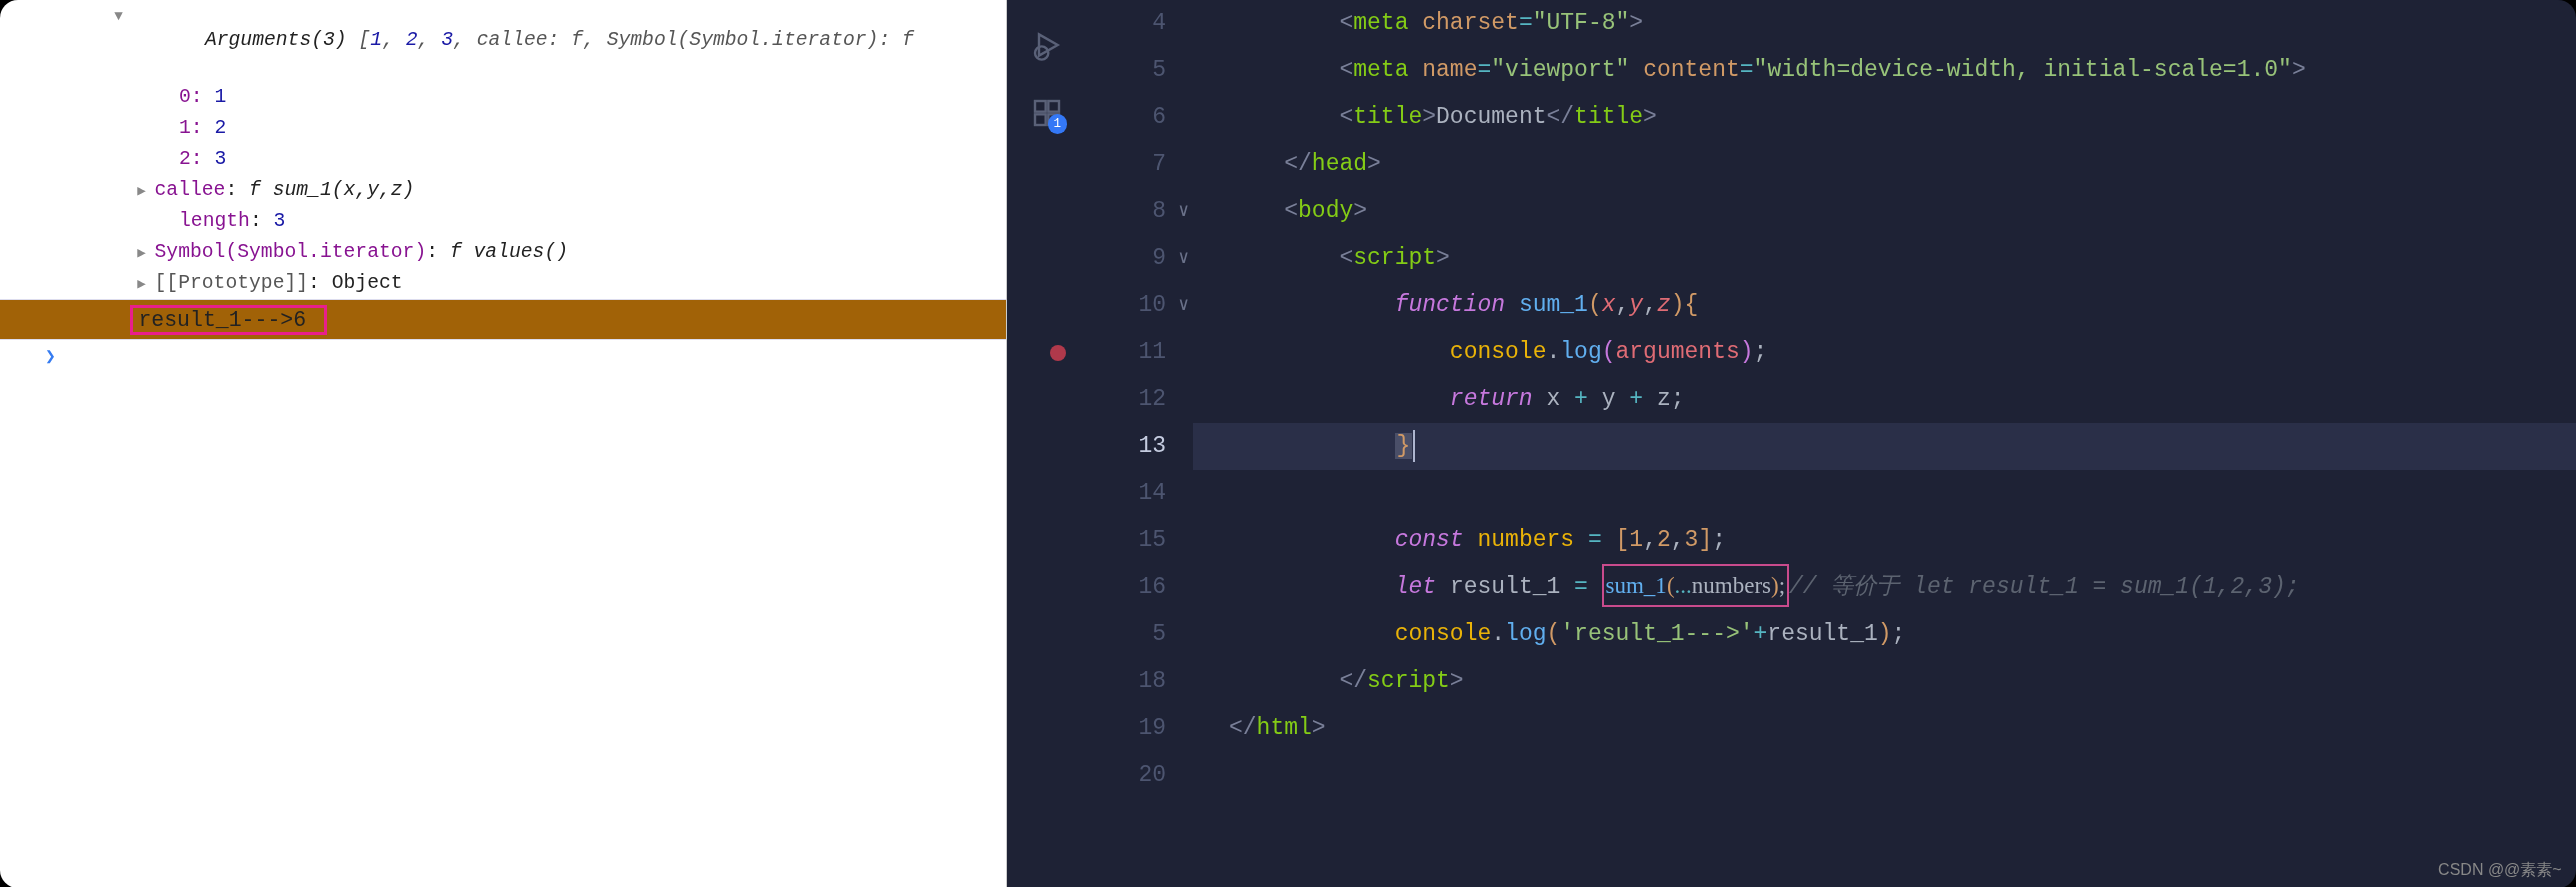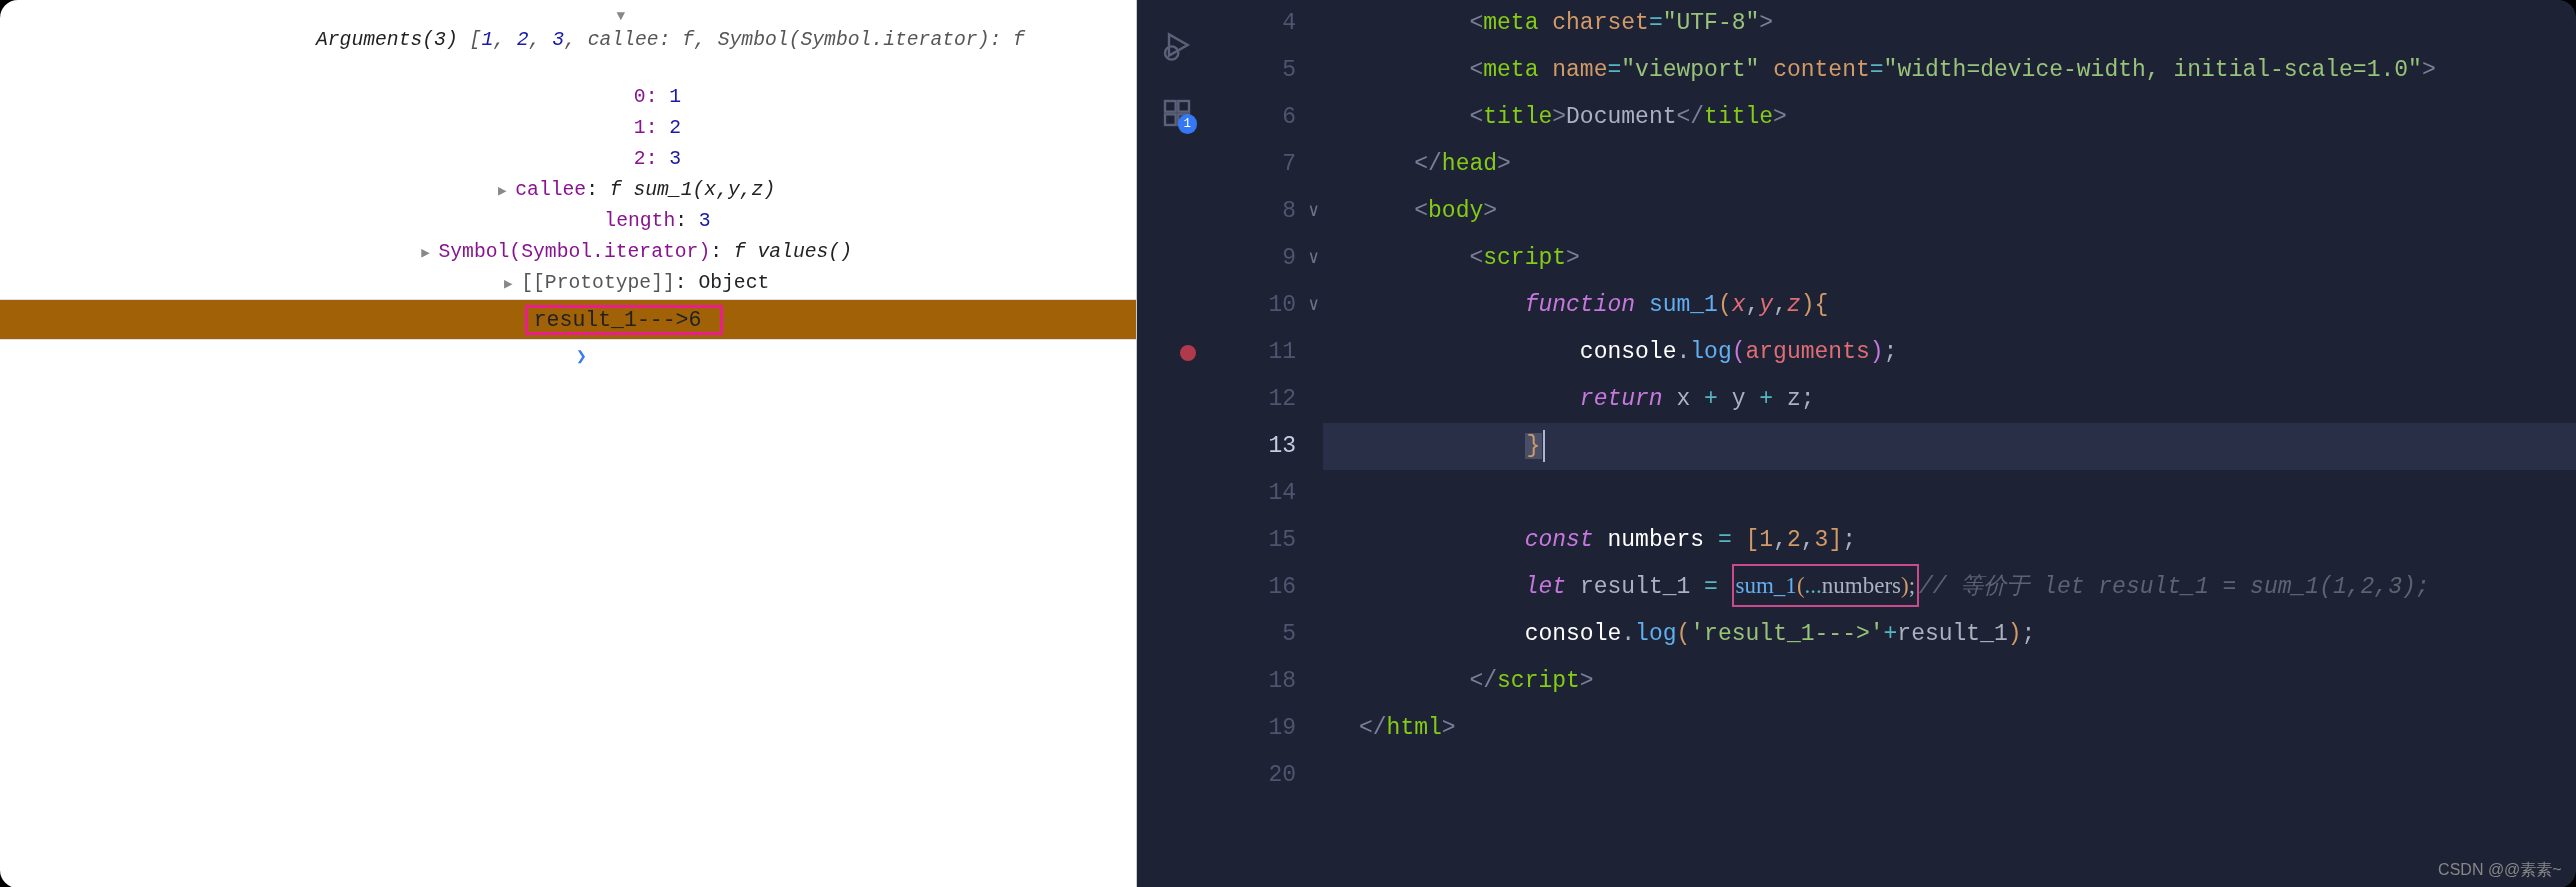--- a/index.html
+++ b/index.html
@@ -15,26 +15,25 @@
     .container {
       display: flex;
       width: 100%;
       height: 100%;
       border-radius: 18px;
       overflow: hidden;
       background: #000;
     }
     
     .console-panel {
-      width: 1137px;
+      width: 1007px;
       background: #fff;
       position: relative;
       border-right: 0.9px solid #ccc;
       overflow: hidden;
-      text-align: center;
     }
     .console-line {
       padding: 2.7px 0 2.7px 27px;
       white-space: pre;
       font-size: 19.7px;
       line-height: 1.3;
     }
     .tri-down::before { content: "▼ "; color: #888; font-size: 14.3px; margin-left: -19.7px; }
     .tri-right::before { content: "▶ "; color: #888; font-size: 14.3px; margin-left: -19.7px; }
     .c-blue { color: #1a1aa6; }
@@ -154,21 +153,21 @@
     }
     
     .tk-tag { color: #84cc16; }
     .tk-bracket { color: #7a8099; }
     .tk-attr { color: #d19a66; }
     .tk-op { color: #56b6c2; }
     .tk-str { color: #98c379; }
     .tk-text { color: #abb2bf; }
     .tk-kw { color: #c678dd; font-style: italic; }
     .tk-fn { color: #61afef; }
-    .tk-var { color: #ffffff; }
+    .tk-var { color: #eab308; }
     .tk-param { color: #e06c75; font-style: italic; }
     .tk-prop { color: #e06c75; }
     .tk-num { color: #d19a66; }
     .tk-comment { color: #5c6370; font-style: italic; }
     .tk-brace { color: #d19a66; }
     .tk-brace2 { color: #c678dd; }
     .hl-box {
       border: 2.7px solid #c94b8c;
       padding: 0 1.8px;
       display: inline-block;

